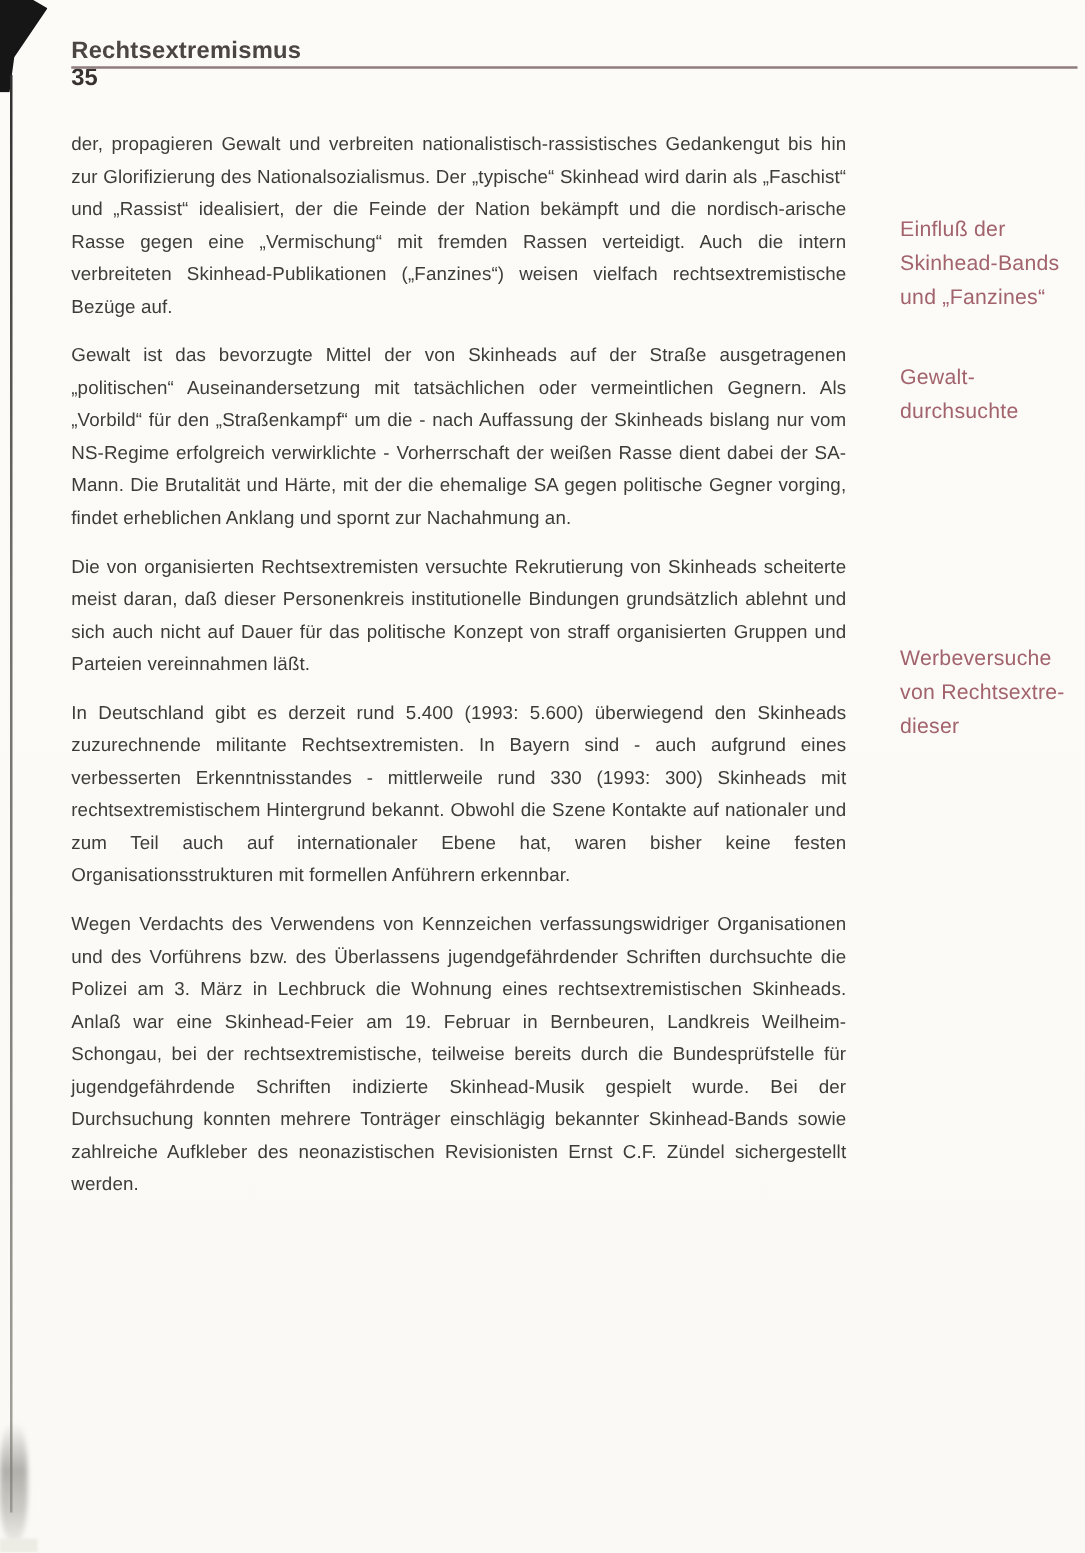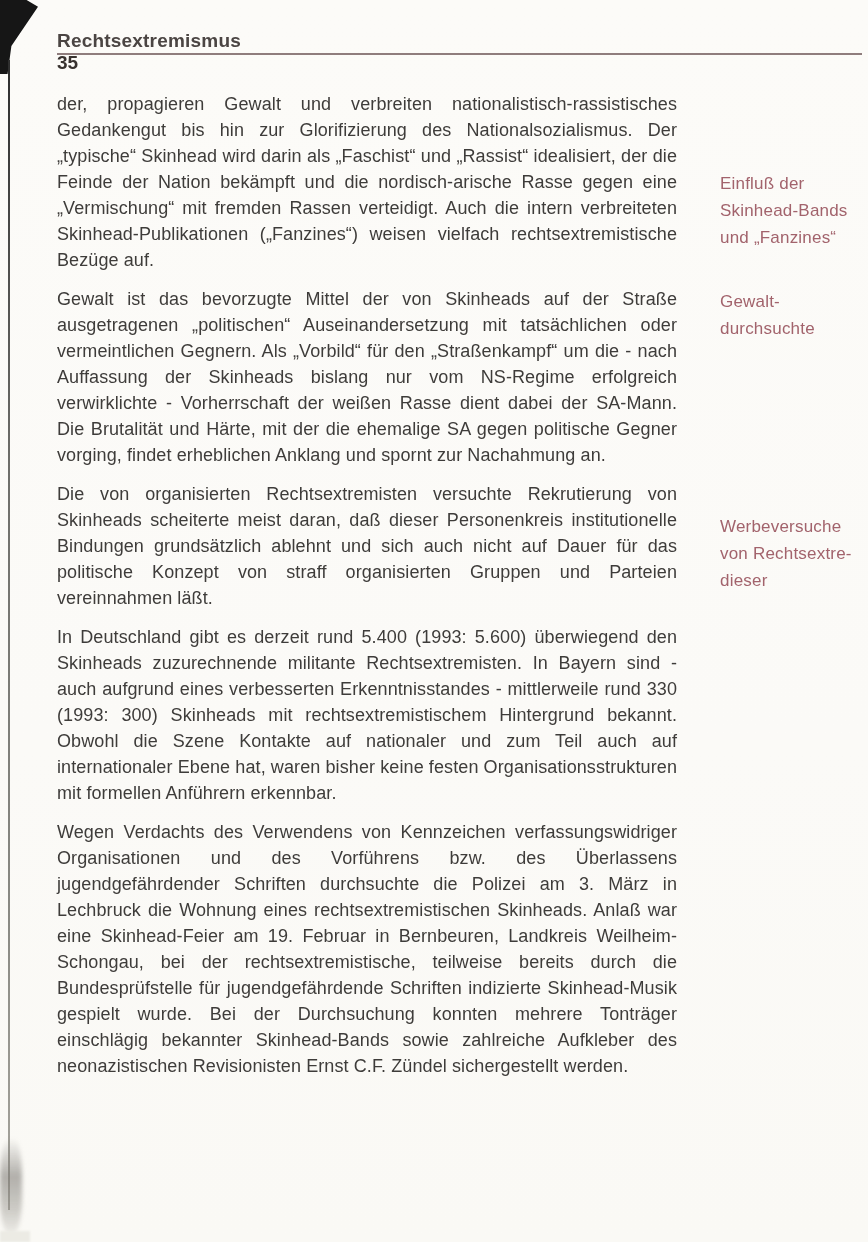--- a/index.html
+++ b/index.html
@@ -46,22 +46,22 @@
     position:absolute;left:57px;top:53px;width:805px;height:2px;
     background:#8f7d7d;
   }
 
   
   .content{
     position:absolute;left:57px;top:91px;width:620px;
     color:#3e3c3a;
   }
   .content p{
-    margin:0 0 13px 0;
-    font-size:18px;line-height:26px;
+    margin:12px 0 13px 0;
+    font-size:15px;line-height:26px;
     text-align:justify;text-justify:inter-word;
     letter-spacing:0.1px;
   }
 
   
   .margin-note{
     position:absolute;left:720px;width:168px;
     color:#a2636c;
     font-size:17px;line-height:27px;
     white-space:pre-line;letter-spacing:0.2px;

